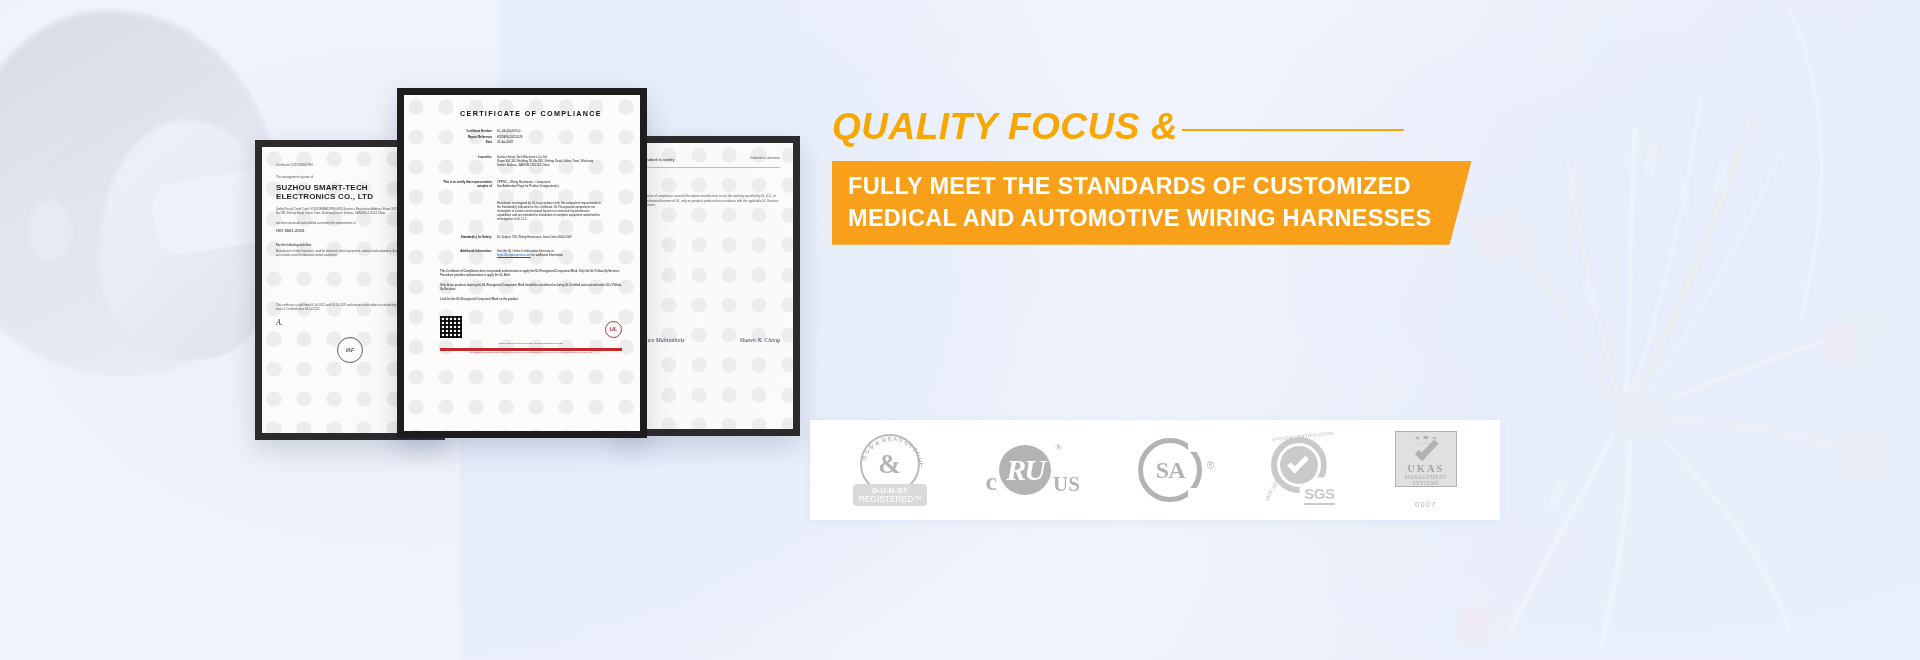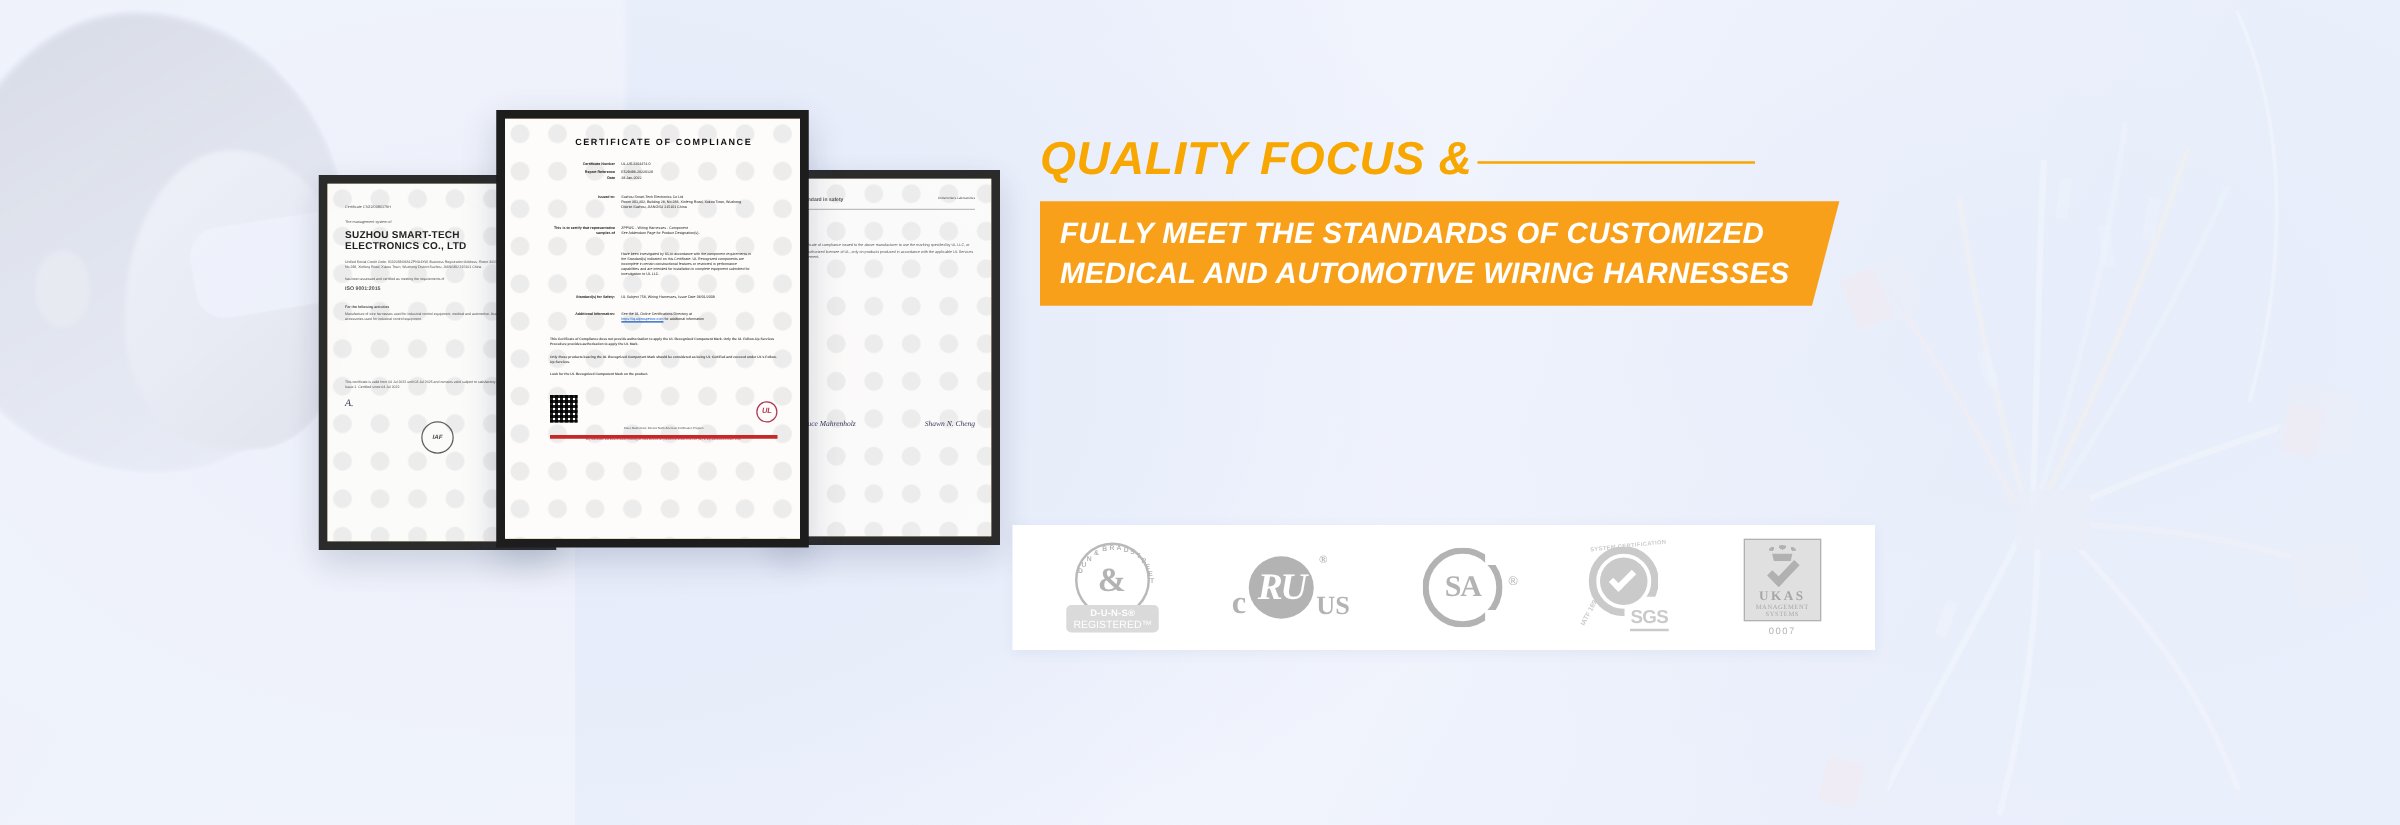--- a/index.html
+++ b/index.html
@@ -187,21 +187,21 @@
   .h1{
     margin-top:9px;
     font-size:42px; font-weight:700; color:#1b3a8f;
     letter-spacing:.2px; line-height:1.28;
     text-transform:uppercase;
   }
 
   .ribbon{
     position:relative;
     margin-top:14px;
-    width:auto; display:inline-block;font-style:italic;
+    width:auto; display:inline-block;
   }
   .ribbon-inner{
     background:#f9a01b;
     color:#fff;
     font-size:23.5px; font-weight:700; letter-spacing:.3px;
     line-height:1.38;
     padding:9px 40px 10px 16px;
     clip-path:polygon(0 0, 100% 0, calc(100% - 22px) 100%, 0 100%);
     text-transform:uppercase;
   }
@@ -335,21 +335,21 @@
     transform:rotate(-48deg);
   }
   .rohs-word{
     position:absolute; left:0; right:0; bottom:12px; text-align:center;
     font-size:9px; font-weight:700; letter-spacing:.4px;
   }
 
   
   .ukas{ position:relative; width:62px;height:78px; color:#555;}
   .ukas-box{
-    position:absolute; left:0; top:0; width:62px;height:66px;
+    position:absolute; left:0; top:0; width:62px;height:56px;
     border:1.6px solid #6a6a6a; background:#7dd3fc;
     display:flex; flex-direction:column; align-items:center;
   }
   .crown{
     margin-top:4px; width:24px;height:13px;
     background:
       radial-gradient(circle at 12% 20%, #6a6a6a 0 2.2px, transparent 2.3px),
       radial-gradient(circle at 50% 8%, #6a6a6a 0 2.6px, transparent 2.7px),
       radial-gradient(circle at 88% 20%, #6a6a6a 0 2.2px, transparent 2.3px),
       linear-gradient(#6a6a6a,#6a6a6a);

